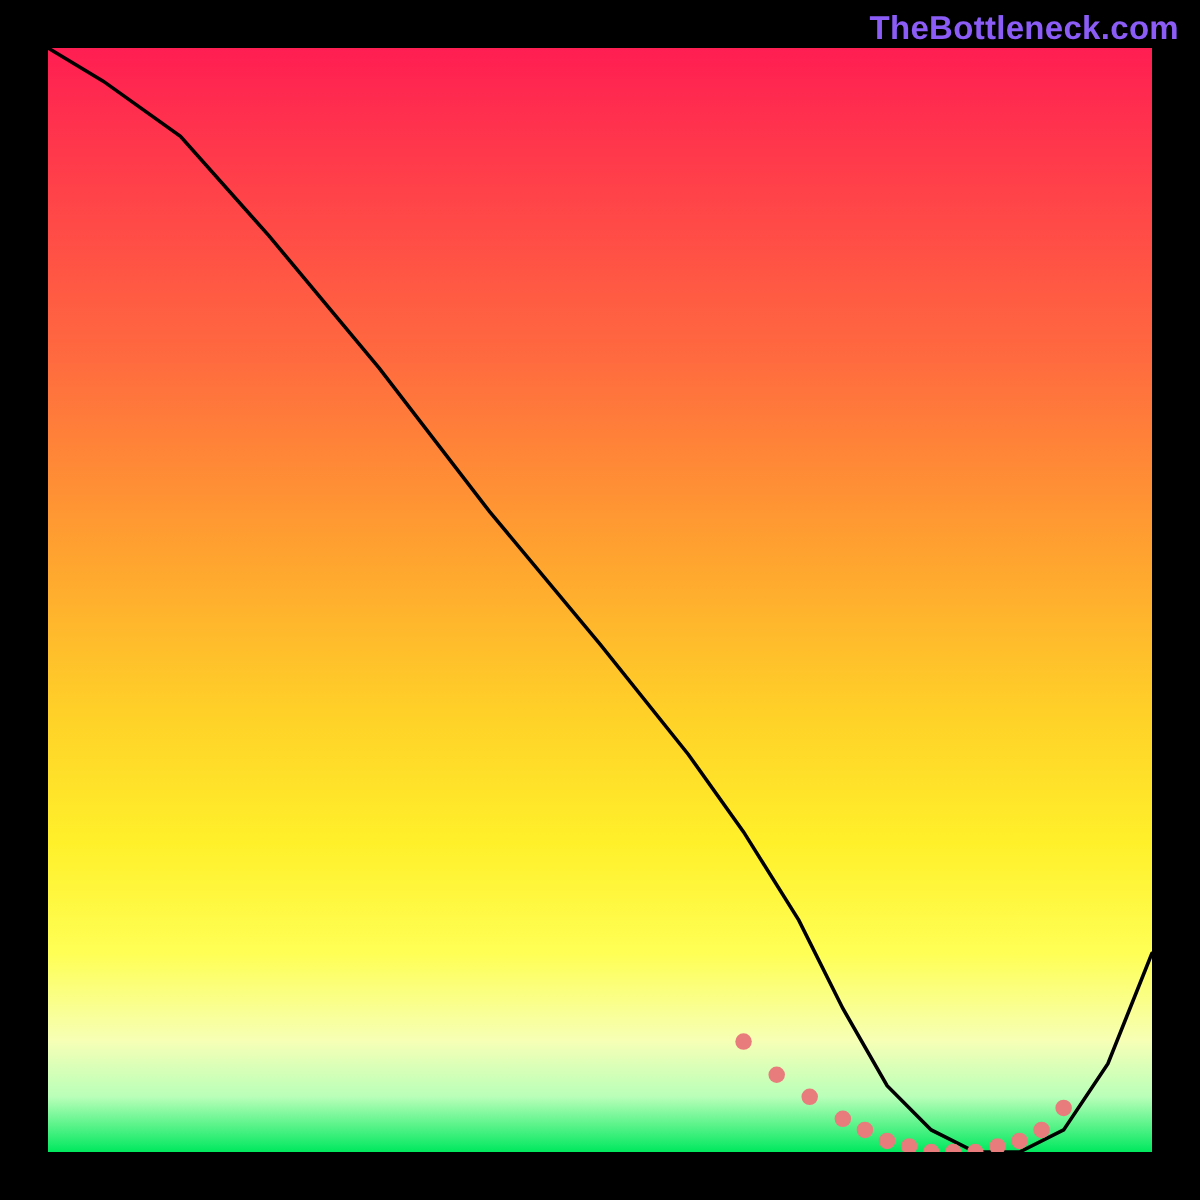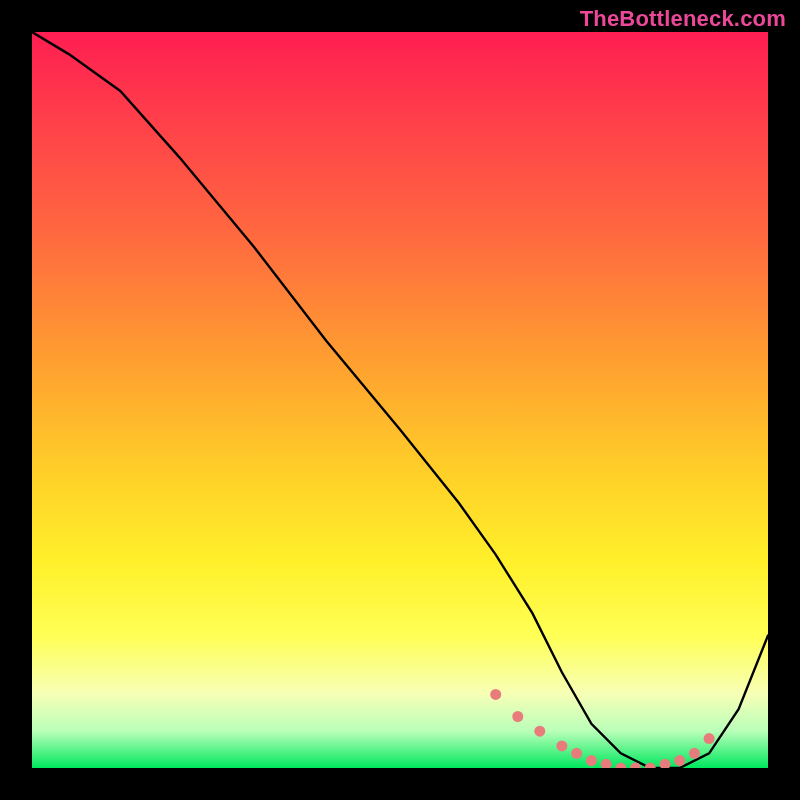--- a/index.html
+++ b/index.html
@@ -14,21 +14,21 @@
   .frame {
     position: relative;
     width: 800px;
     height: 800px;
     background: #000;
   }
   .watermark {
     position: absolute;
     top: 6px;
     right: 14px;
-    color: #ec4899;
+    color: #8b5cf6;
     font-size: 22px;
     font-weight: 600;
     letter-spacing: 0.2px;
     z-index: 3;
     text-align: right;
   }
   .plot-area {
     position: absolute;
     left: 32px;
     top: 32px;

